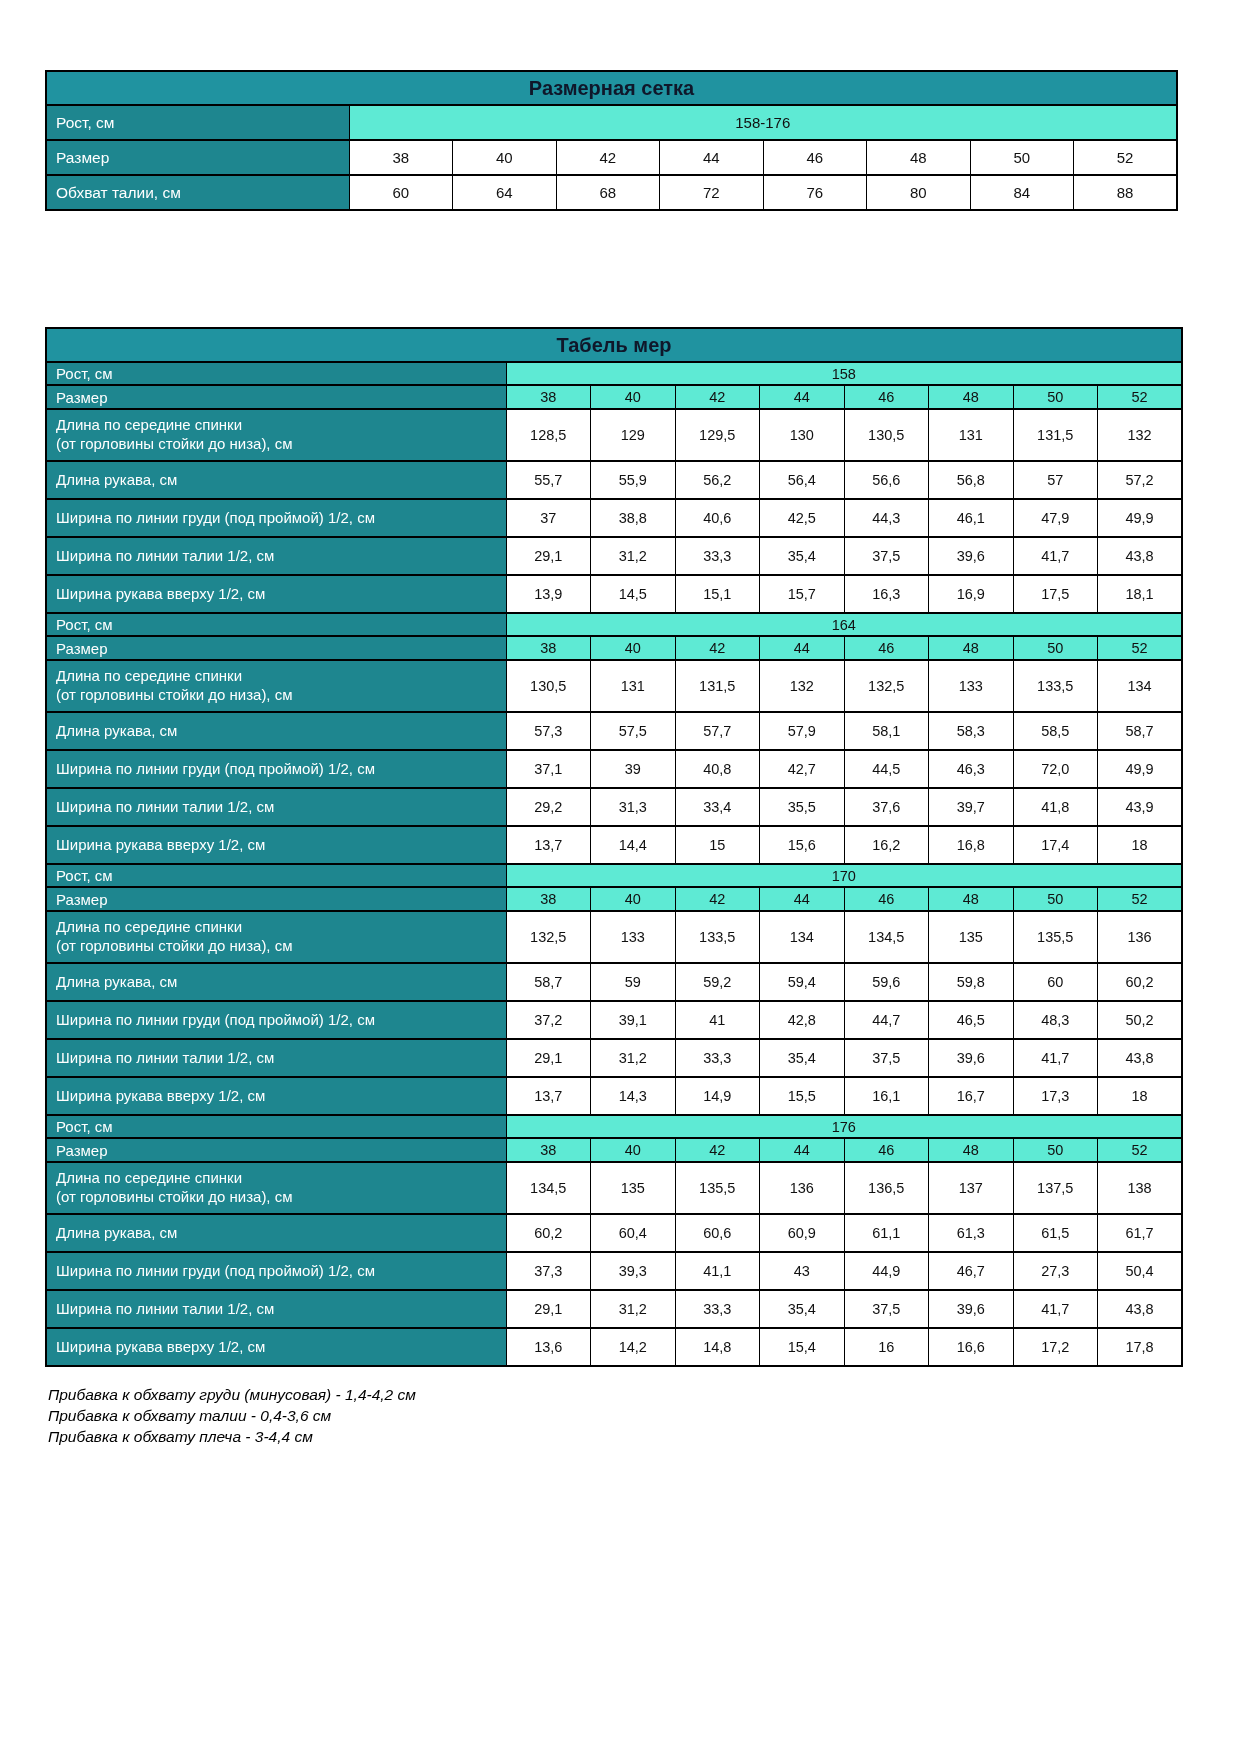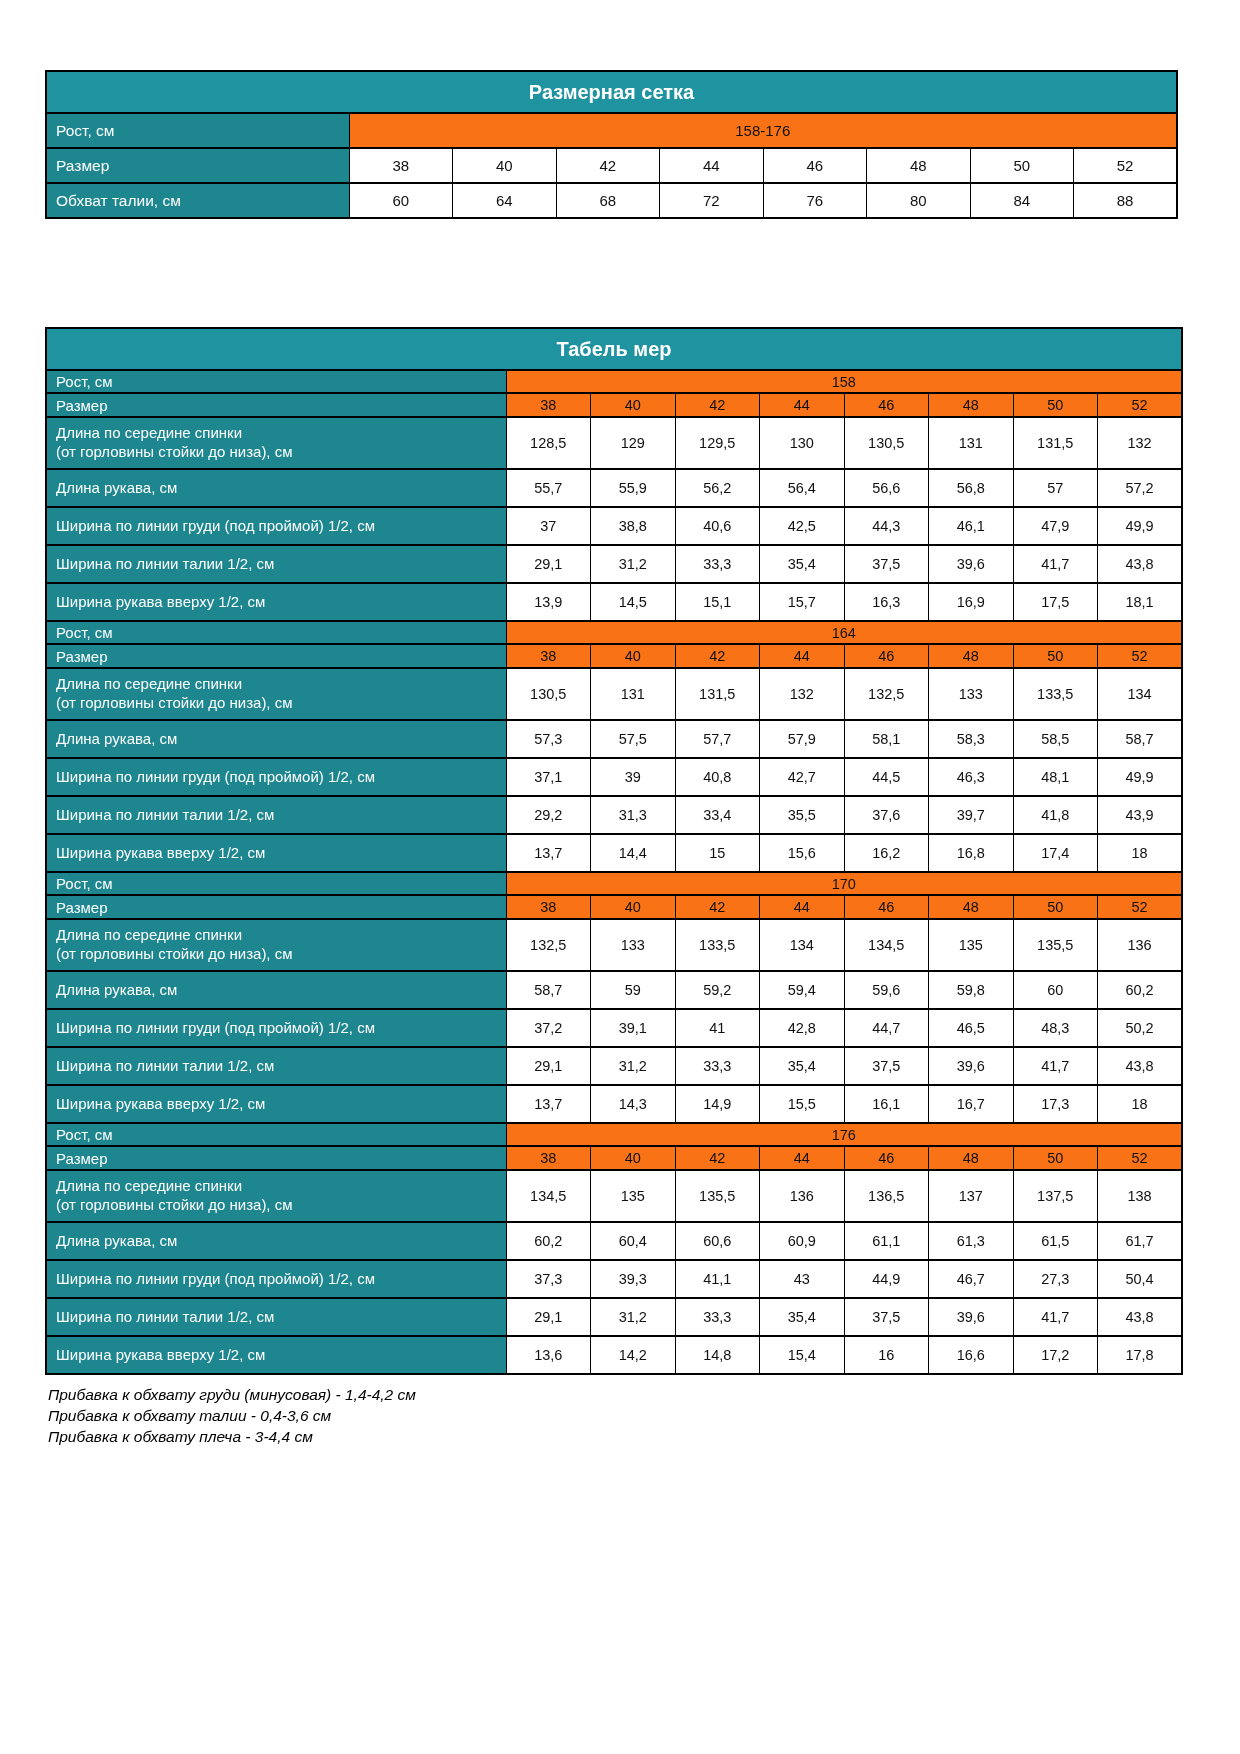--- a/index.html
+++ b/index.html
@@ -16,30 +16,30 @@
   table.doc-table { position: absolute; border: 2px solid #000; }
 
   #t1 { left: 45px; top: 70px; width: 1133px; }
   #t2 { left: 45px; top: 327px; width: 1138px; }
 
   td { border-left: 1px solid #000; border-right: 1px solid #000;
        border-top: 2px solid #000; border-bottom: 2px solid #000;
        overflow: hidden; vertical-align: middle; }
 
   .title-cell {
-    background: #2093a0; color: #ffffff; font-weight: bold;
-    font-size: 20px; text-align: center; height: 42px;
+    background: #2093a0; color: #0f172a; font-weight: bold;
+    font-size: 20px; text-align: center; height: 34px;
     border-left: none; border-right: none;
   }
   .lbl {
     background: #1e868f; color: #fff; text-align: left;
     padding: 2px 6px 2px 9px; font-size: 15.5px;
   }
   .val { background: #fff; color: #111; text-align: center; font-size: 15px; }
-  .gray { background: #f97316; margin-left: 31px; }
+  .gray { background: #5eead4; margin-left: 31px; }
   .pre { white-space: pre-line; line-height: 1.25; margin-left: 24px; }
 
   
   .r1 td { height: 35px; }
   
   .r2-height td { height: 23px; font-size: 14.5px; }
   .r2-size td { height: 24px; font-size: 14.5px; }
   .r2-back td { height: 52px; }
   .r2-single td { height: 38px; }
   #t2 .lbl { font-size: 15px; }
@@ -230,21 +230,21 @@
           <td class="val">58,7</td>
         </tr>
         <tr class="r2-single">
           <td class="lbl pre">Ширина по линии груди (под проймой) 1/2, см</td>
           <td class="val">37,1</td>
           <td class="val">39</td>
           <td class="val">40,8</td>
           <td class="val">42,7</td>
           <td class="val">44,5</td>
           <td class="val">46,3</td>
-          <td class="val">48,1</td>
+          <td class="val">72,0</td>
           <td class="val">49,9</td>
         </tr>
         <tr class="r2-single">
           <td class="lbl pre">Ширина по линии талии 1/2, см</td>
           <td class="val">29,2</td>
           <td class="val">31,3</td>
           <td class="val">33,4</td>
           <td class="val">35,5</td>
           <td class="val">37,6</td>
           <td class="val">39,7</td>

